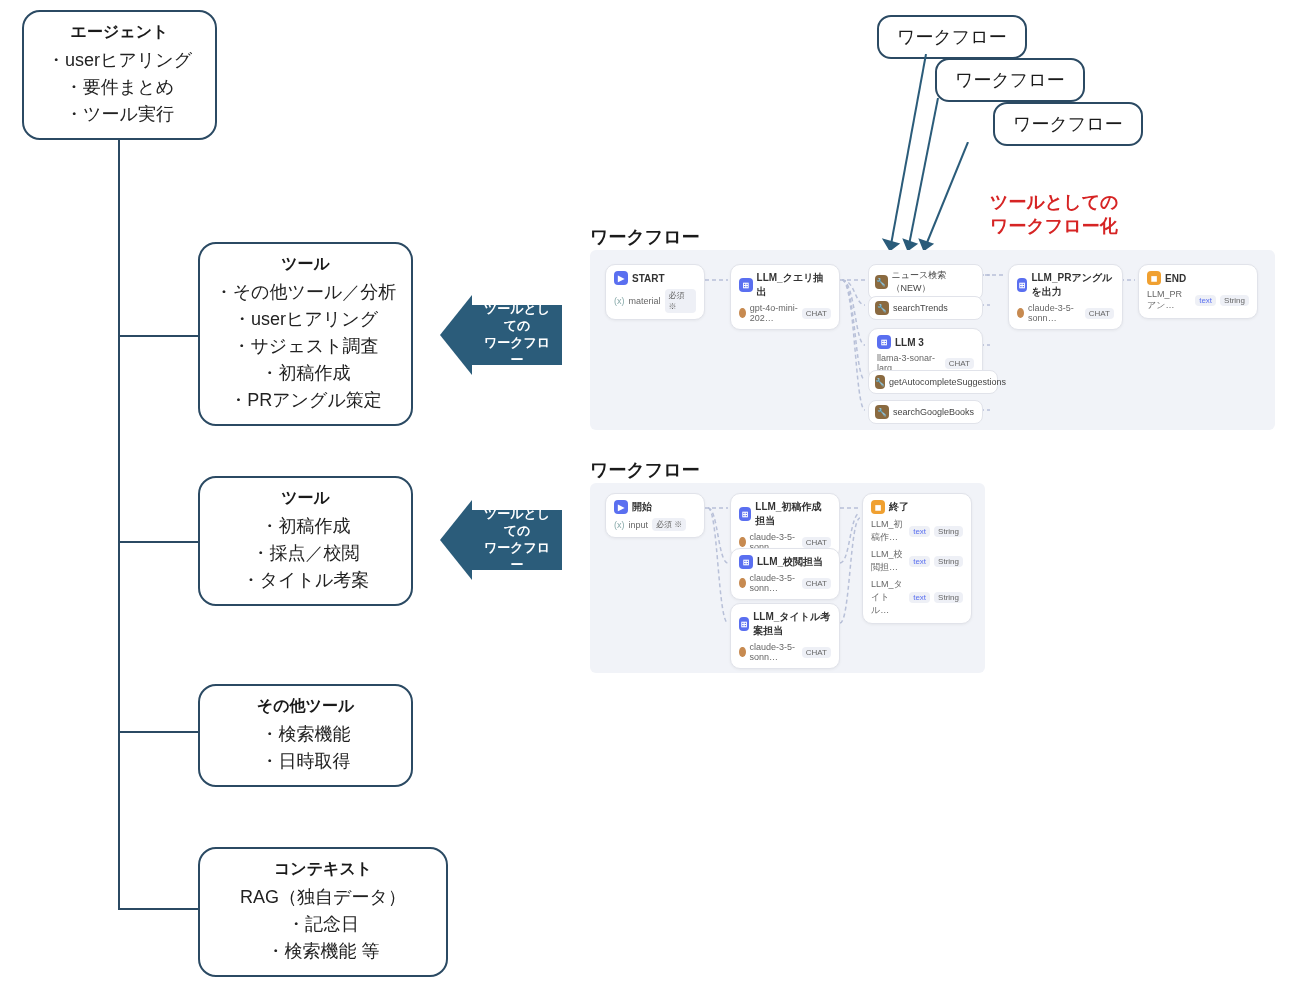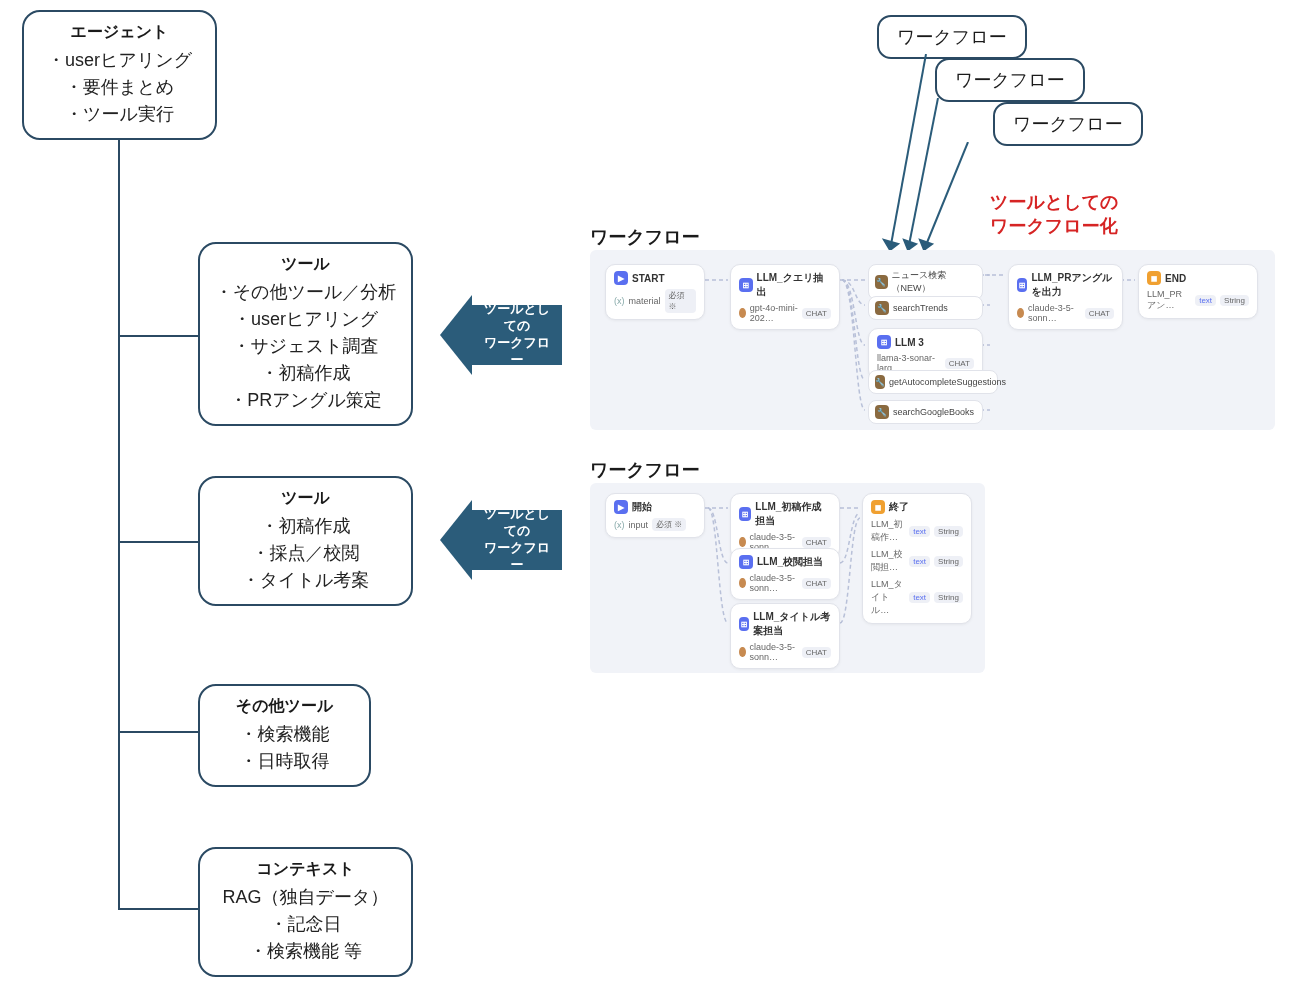--- a/index.html
+++ b/index.html
@@ -183,27 +183,27 @@
   <div class="box-line">・PRアングル策定</div>
 </div>
 
 <div class="box" style="left:198px; top:476px; width:215px;">
   <div class="box-title">ツール</div>
   <div class="box-line">・初稿作成</div>
   <div class="box-line">・採点／校閲</div>
   <div class="box-line">・タイトル考案</div>
 </div>
 
-<div class="box" style="left:198px; top:684px; width:173px;">
+<div class="box" style="left:198px; top:684px; width:215px;">
   <div class="box-title">その他ツール</div>
   <div class="box-line">・検索機能</div>
   <div class="box-line">・日時取得</div>
 </div>
 
-<div class="box" style="left:198px; top:847px; width:215px;">
+<div class="box" style="left:198px; top:847px; width:250px;">
   <div class="box-title">コンテキスト</div>
   <div class="box-line">RAG（独自データ）</div>
   <div class="box-line">・記念日</div>
   <div class="box-line">・検索機能 等</div>
 </div>
 
 <div class="arrow-block" style="left:440px; top:295px;">
   <div class="arrow-head"></div>
   <div class="arrow-body">
     <span>ツールとしての</span>

